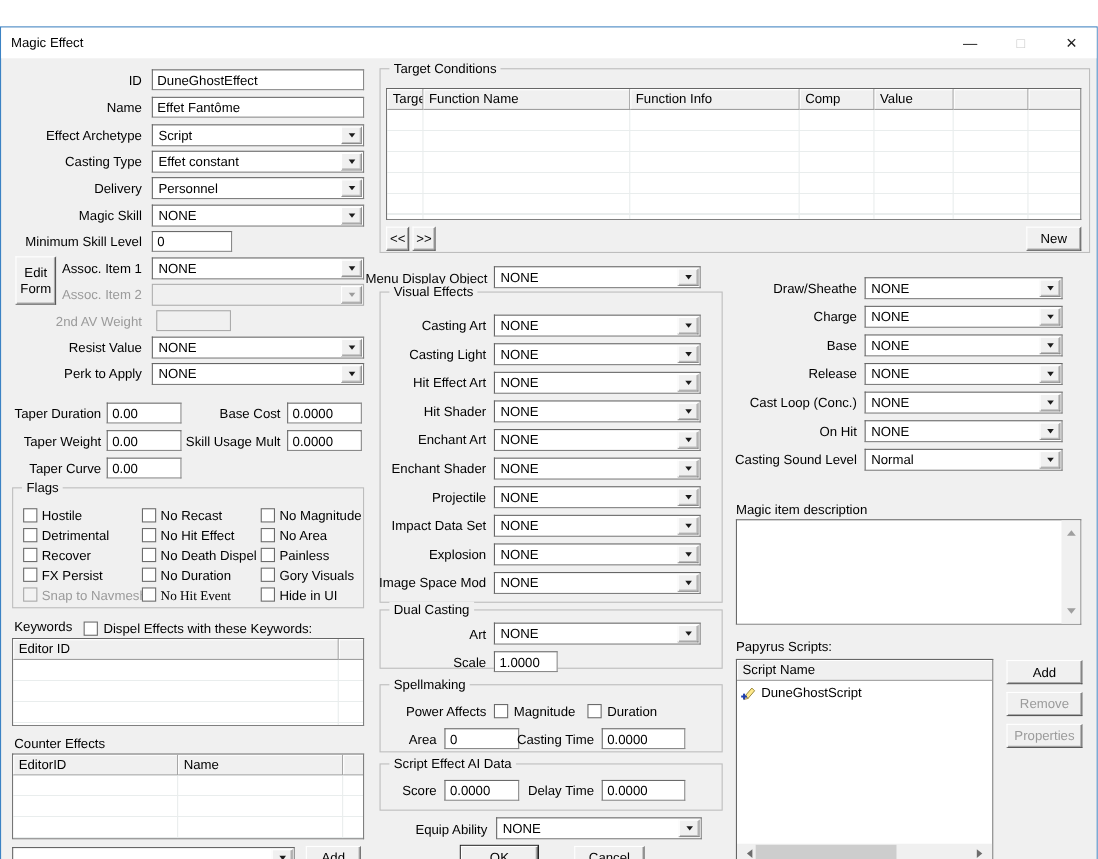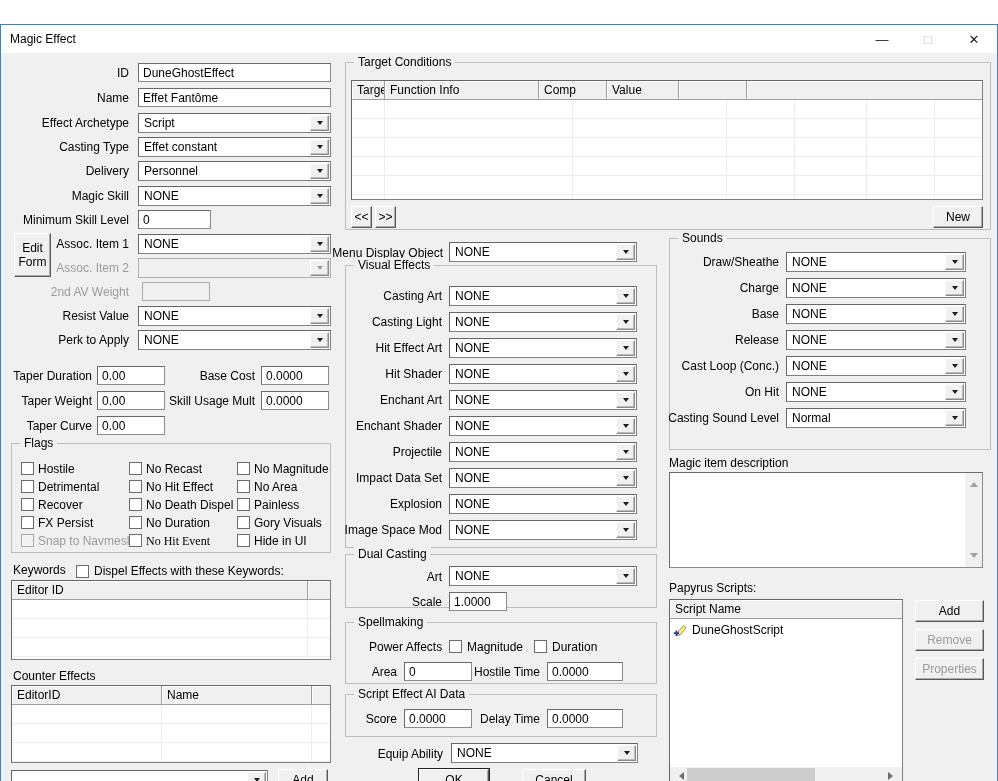--- a/index.html
+++ b/index.html
@@ -181,20 +181,21 @@
       <div class="ca"></div>
   </div>
   <div class="btn" style="left:277px;top:744px;width:50px;height:22px">Add</div>
 
   <div class="grp" style="left:344px;top:37px;width:646px;height:168px">
     <span class="glabel">Target Conditions</span>
   </div>
   <div class="list" style="left:350px;top:55px;width:632px;height:120px" id="tc-list">
       <div class="lhead">
         <div class="hcell" style="width: 33px;">Target</div>
+        <div class="hcell" style="width: 188px;">Function Name</div>
         <div class="hcell" style="width: 154px;">Function Info</div>
         <div class="hcell" style="width: 68px;">Comp</div>
         <div class="hcell" style="width: 72px;">Value</div>
         <div class="hcell" style="width: 68px;"></div>
         <div class="hcell fill"></div>
       </div>
       <div class="lbody">
         <div class="vsep" style="left: 32px;"></div>
         <div class="vsep" style="left: 220px;"></div>
         <div class="vsep" style="left: 374px;"></div>
@@ -232,43 +233,40 @@
   <div class="grp" style="left:344px;top:597px;width:312px;height:62px">
     <span class="glabel">Spellmaking</span>
   </div>
   <span class="lbl" style="left:368px;top:615px">Power Affects</span>
   <div class="cb" style="left:448px;top:615px"></div>
   <span class="lbl" style="left:466px;top:615px">Magnitude</span>
   <div class="cb" style="left:533px;top:615px"></div>
   <span class="lbl" style="left:551px;top:615px">Duration</span>
   <span class="lbl" style="right:600px;top:640px">Area</span>
   <input class="field" style="left: 403px; top: 637px; width: 68px; height: 19px;" readonly="" value="0">
-  <span class="lbl" style="right:457px;top:640px">Hostile Time</span>
+  <span class="lbl" style="right:457px;top:640px">Casting Time</span>
   <input class="field" style="left: 546px; top: 637px; width: 76px; height: 19px;" readonly="" value="0.0000">
 
   <div class="grp" style="left:344px;top:669px;width:312px;height:43px">
     <span class="glabel">Script Effect AI Data</span>
   </div>
   <span class="lbl" style="right:600px;top:687px">Score</span>
   <input class="field" style="left: 403px; top: 684px; width: 68px; height: 19px;" readonly="" value="0.0000">
   <span class="lbl" style="right:457px;top:687px">Delay Time</span>
   <input class="field" style="left: 546px; top: 684px; width: 76px; height: 19px;" readonly="" value="0.0000">
 
   <span class="lbl" style="right:554px;top:722px">Equip Ability</span>
   <div class="combo" style="left:450px;top:718px;width:187px;height:20px">
     <div class="ct">NONE</div>
       <div class="ca"></div>
   </div>
 
   <div class="btn default" style="left:418px;top:744px;width:70px;height:23px">OK</div>
   <div class="btn" style="left:521px;top:744px;width:64px;height:23px">Cancel</div>
 
-  <div class="grp" style="left:668px;top:213px;width:322px;height:212px">
-    <span class="glabel">Sounds</span>
-  </div>
   <div id="snd-host"></div>
 
   <span class="lbl" style="left:668px;top:431px">Magic item description</span>
   <div class="desc" style="left:668px;top:447px;width:314px;height:96px">
     <span></span>
     <div class="vscroll">
       <div class="tri up"></div>
       <div class="tri dn"></div>
     </div>
   </div>

